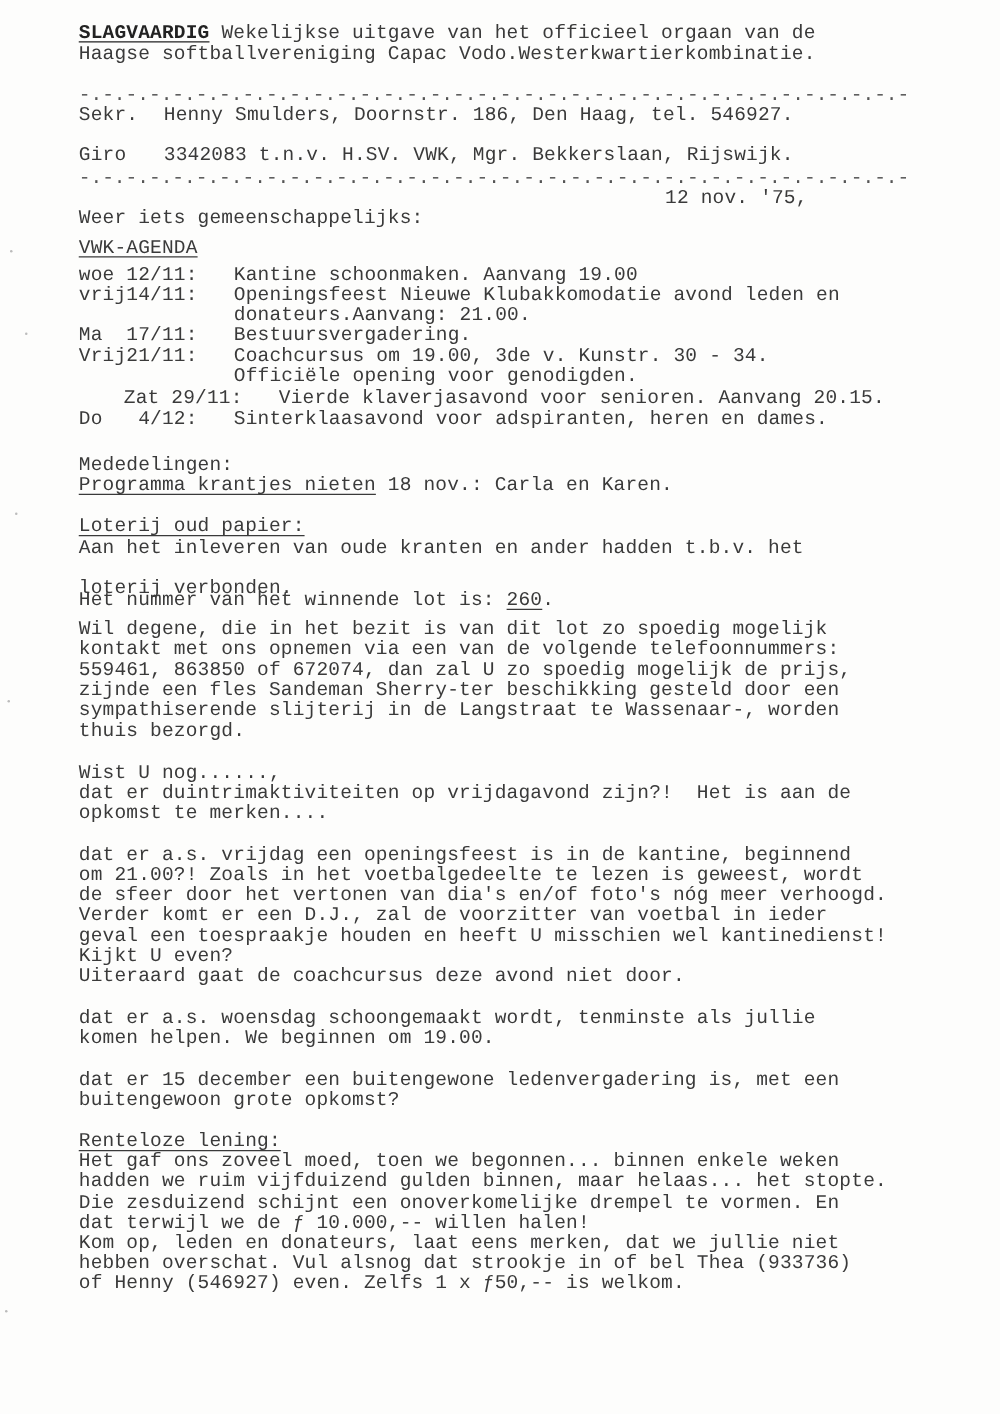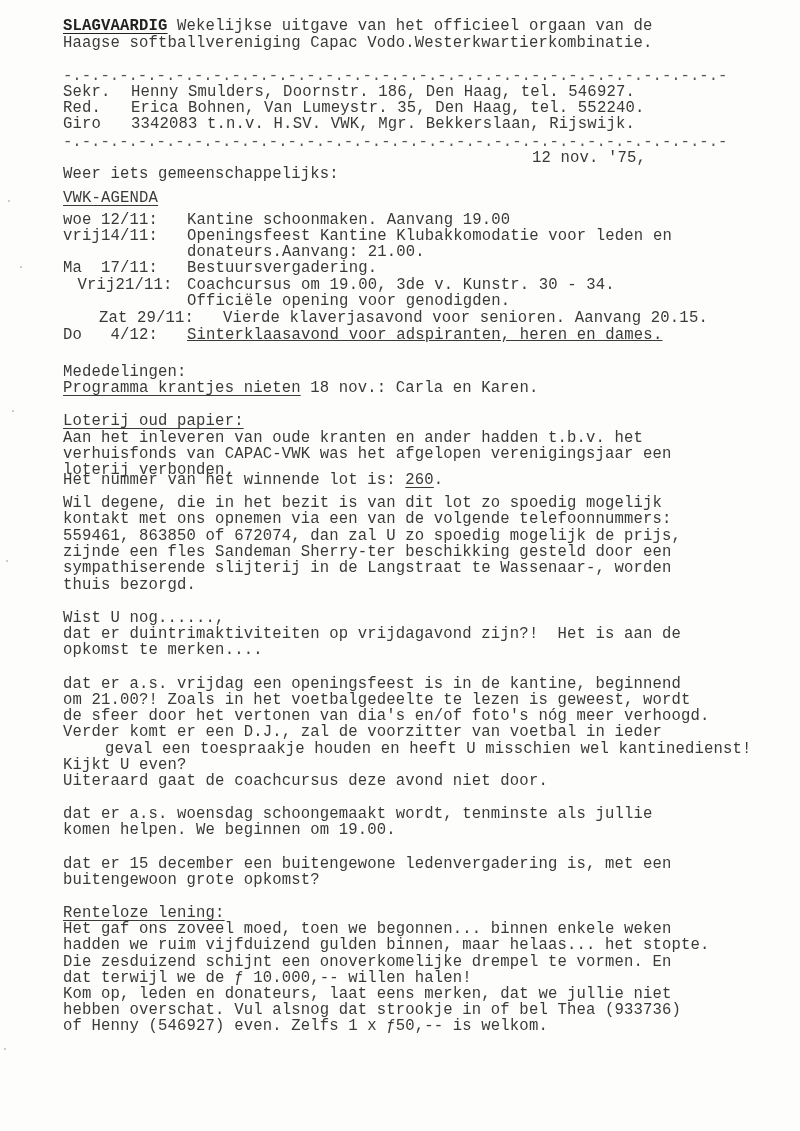--- a/index.html
+++ b/index.html
@@ -23,63 +23,61 @@
 <body>
 
 <div class="page">
 
   <div class="line" style="top:18px;"><span class="u bold">SLAGVAARDIG</span><span> Wekelijkse uitgave van het officieel orgaan van de</span></div>
   <div class="line" style="top:35px;">Haagse softballvereniging Capac Vodo.Westerkwartierkombinatie.</div>
 
   <div class="line dash" style="top:68px;">-.-.-.-.-.-.-.-.-.-.-.-.-.-.-.-.-.-.-.-.-.-.-.-.-.-.-.-.-.-.-.-.-.-.-.-</div>
 
   <div class="line" style="top:84px;"><span style="display:inline-block;width:68px">Sekr.</span><span>Henny Smulders, Doornstr. 186, Den Haag, tel. 546927.</span></div>
-  <div class="line" style="top:100px;"><span style="display:inline-block;width:68px">Red.</span><span>Erica Bohnen, Van Lumeystr. 35, Den Haag, tel. 552240.</span></div>
   <div class="line" style="top:116px;"><span style="display:inline-block;width:68px">Giro</span><span>3342083 t.n.v. H.SV. VWK, Mgr. Bekkerslaan, Rijswijk.</span></div>
 
   <div class="line dash" style="top:134px;">-.-.-.-.-.-.-.-.-.-.-.-.-.-.-.-.-.-.-.-.-.-.-.-.-.-.-.-.-.-.-.-.-.-.-.-</div>
   <div class="line" style="top:150px; left:532px;">12 nov. '75,</div>
 
   <div class="line" style="top:166px;">Weer iets gemeenschappelijks:</div>
 
   <div class="line u" style="top:190px;">VWK-AGENDA</div>
 
   <div class="line" style="top:212px;"><span class="agenda-day">woe 12/11:</span><span>Kantine schoonmaken. Aanvang 19.00</span></div>
-  <div class="line" style="top:228px;"><span class="agenda-day">vrij14/11:</span><span>Openingsfeest Kantine Klubakkomodatie voor leden en</span></div>
+  <div class="line" style="top:228px;"><span class="agenda-day">vrij14/11:</span><span>Openingsfeest Nieuwe Klubakkomodatie avond leden en</span></div>
   <div class="line" style="top:244px;"><span class="agenda-day"></span><span>donateurs.Aanvang: 21.00.</span></div>
   <div class="line" style="top:260px;"><span class="agenda-day">Ma  17/11:</span><span>Bestuursvergadering.</span></div>
-  <div class="line" style="top:277px;text-align:center;"><span class="agenda-day">Vrij21/11:</span><span>Coachcursus om 19.00, 3de v. Kunstr. 30 - 34.</span></div>
+  <div class="line" style="top:277px;"><span class="agenda-day">Vrij21/11:</span><span>Coachcursus om 19.00, 3de v. Kunstr. 30 - 34.</span></div>
   <div class="line" style="top:293px;"><span class="agenda-day"></span><span>Officiële opening voor genodigden.</span></div>
   <div class="line" style="top:310px;margin-left:36px;"><span class="agenda-day">Zat 29/11:</span><span>Vierde klaverjasavond voor senioren. Aanvang 20.15.</span></div>
-  <div class="line" style="top:327px;text-decoration:underline;"><span class="agenda-day">Do   4/12:</span><span>Sinterklaasavond voor adspiranten, heren en dames.</span></div>
+  <div class="line" style="top:327px;"><span class="agenda-day">Do   4/12:</span><span>Sinterklaasavond voor adspiranten, heren en dames.</span></div>
 
   <div class="line" style="top:364px;">Mededelingen:</div>
   <div class="line" style="top:380px;"><span class="u">Programma krantjes nieten</span><span> 18 nov.: Carla en Karen.</span></div>
 
   <div class="line u" style="top:413px;">Loterij oud papier:</div>
   <div class="line" style="top:430px;">Aan het inleveren van oude kranten en ander hadden t.b.v. het</div>
-  <div class="line" style="top:446px;">verhuisfonds van CAPAC-VWK was het afgelopen verenigingsjaar een</div>
   <div class="line" style="top:462px;">loterij verbonden.</div>
   <div class="line" style="top:457px;margin-top:15px;"><span>Het nummer van het winnende lot is: </span><span class="u">260</span><span>.</span></div>
   <div class="line" style="top:495px;text-align:right;">Wil degene, die in het bezit is van dit lot zo spoedig mogelijk</div>
   <div class="line" style="top:511px;">kontakt met ons opnemen via een van de volgende telefoonnummers:</div>
   <div class="line" style="top:528px;">559461, 863850 of 672074, dan zal U zo spoedig mogelijk de prijs,</div>
   <div class="line" style="top:544px;">zijnde een fles Sandeman Sherry-ter beschikking gesteld door een</div>
   <div class="line" style="top:560px;">sympathiserende slijterij in de Langstraat te Wassenaar-, worden</div>
   <div class="line" style="top:577px;">thuis bezorgd.</div>
 
   <div class="line" style="top:610px;">Wist U nog......,</div>
   <div class="line" style="top:626px;">dat er duintrimaktiviteiten op vrijdagavond zijn?!  Het is aan de</div>
   <div class="line" style="top:642px;">opkomst te merken....</div>
 
   <div class="line" style="top:676px;">dat er a.s. vrijdag een openingsfeest is in de kantine, beginnend</div>
   <div class="line" style="top:692px;">om 21.00?! Zoals in het voetbalgedeelte te lezen is geweest, wordt</div>
   <div class="line" style="top:708px;">de sfeer door het vertonen van dia's en/of foto's nóg meer verhoogd.</div>
   <div class="line" style="top:724px;">Verder komt er een D.J., zal de voorzitter van voetbal in ieder</div>
-  <div class="line" style="top:741px;margin-left:42px;">geval een toespraakje houden en heeft U misschien wel kantinedienst!</div>
+  <div class="line" style="top:741px;">geval een toespraakje houden en heeft U misschien wel kantinedienst!</div>
   <div class="line" style="top:757px;">Kijkt U even?</div>
   <div class="line" style="top:773px;">Uiteraard gaat de coachcursus deze avond niet door.</div>
 
   <div class="line" style="top:806px;">dat er a.s. woensdag schoongemaakt wordt, tenminste als jullie</div>
   <div class="line" style="top:822px;">komen helpen. We beginnen om 19.00.</div>
 
   <div class="line" style="top:856px;">dat er 15 december een buitengewone ledenvergadering is, met een</div>
   <div class="line" style="top:872px;">buitengewoon grote opkomst?</div>
 
   <div class="line u" style="top:905px;">Renteloze lening:</div>

